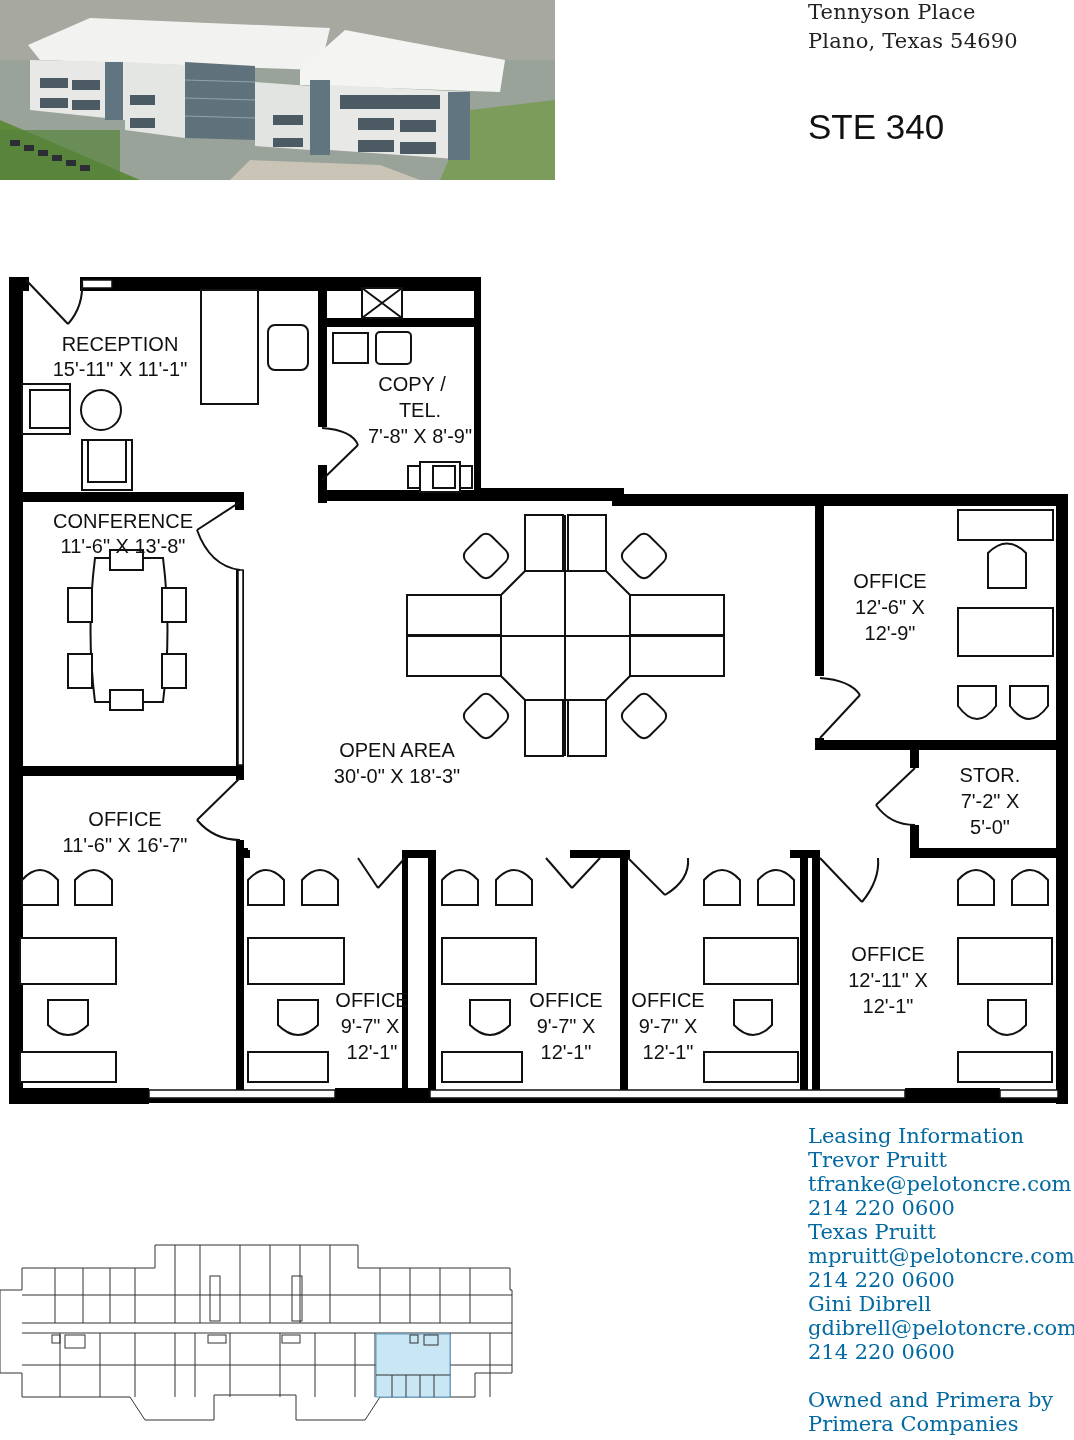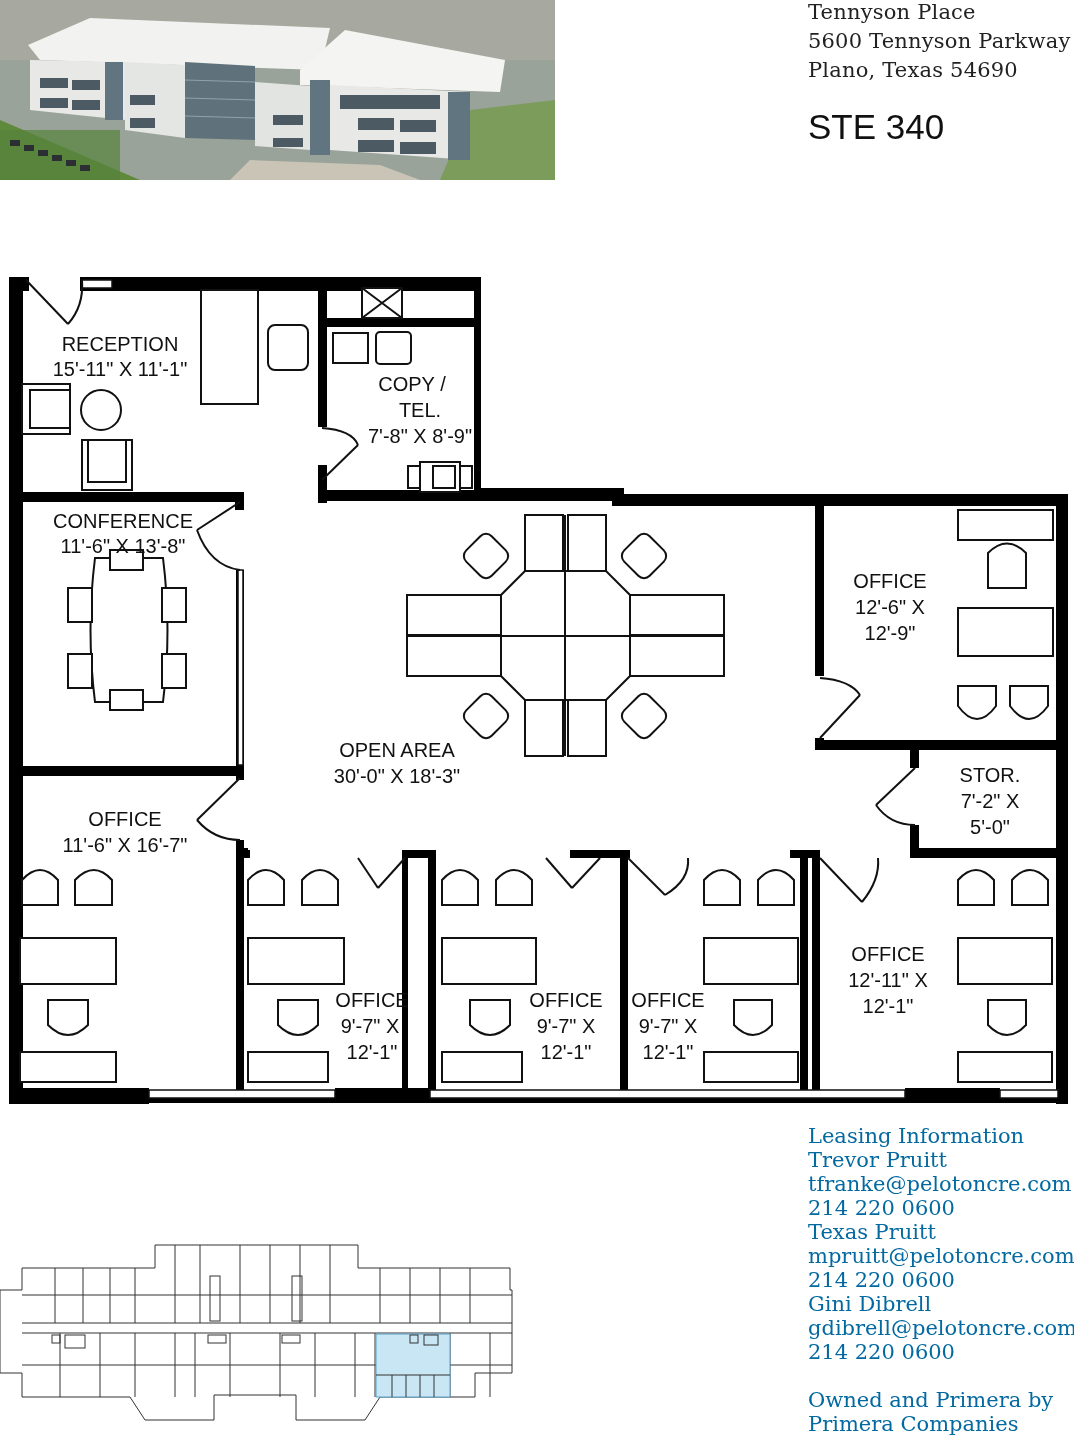--- a/index.html
+++ b/index.html
@@ -64,21 +64,20 @@
         <rect x="38" y="150" width="10" height="6"></rect>
       <rect x="52" y="155" width="10" height="6"></rect>
         <rect x="66" y="160" width="10" height="6"></rect>
         <rect x="80" y="165" width="10" height="6"></rect>
     </g>
   </svg>
 </div>
 
 <div class="addr">
   <div>Tennyson Place</div>
-  <div>5600 Tennyson Parkway</div>
   <div>Plano, Texas 54690</div>
 </div>
 
 <div class="suite">
   <div>STE 340</div>
 </div>
 
 <svg class="plan" viewBox="0 0 1074 840">
   <g fill="#000">
 

